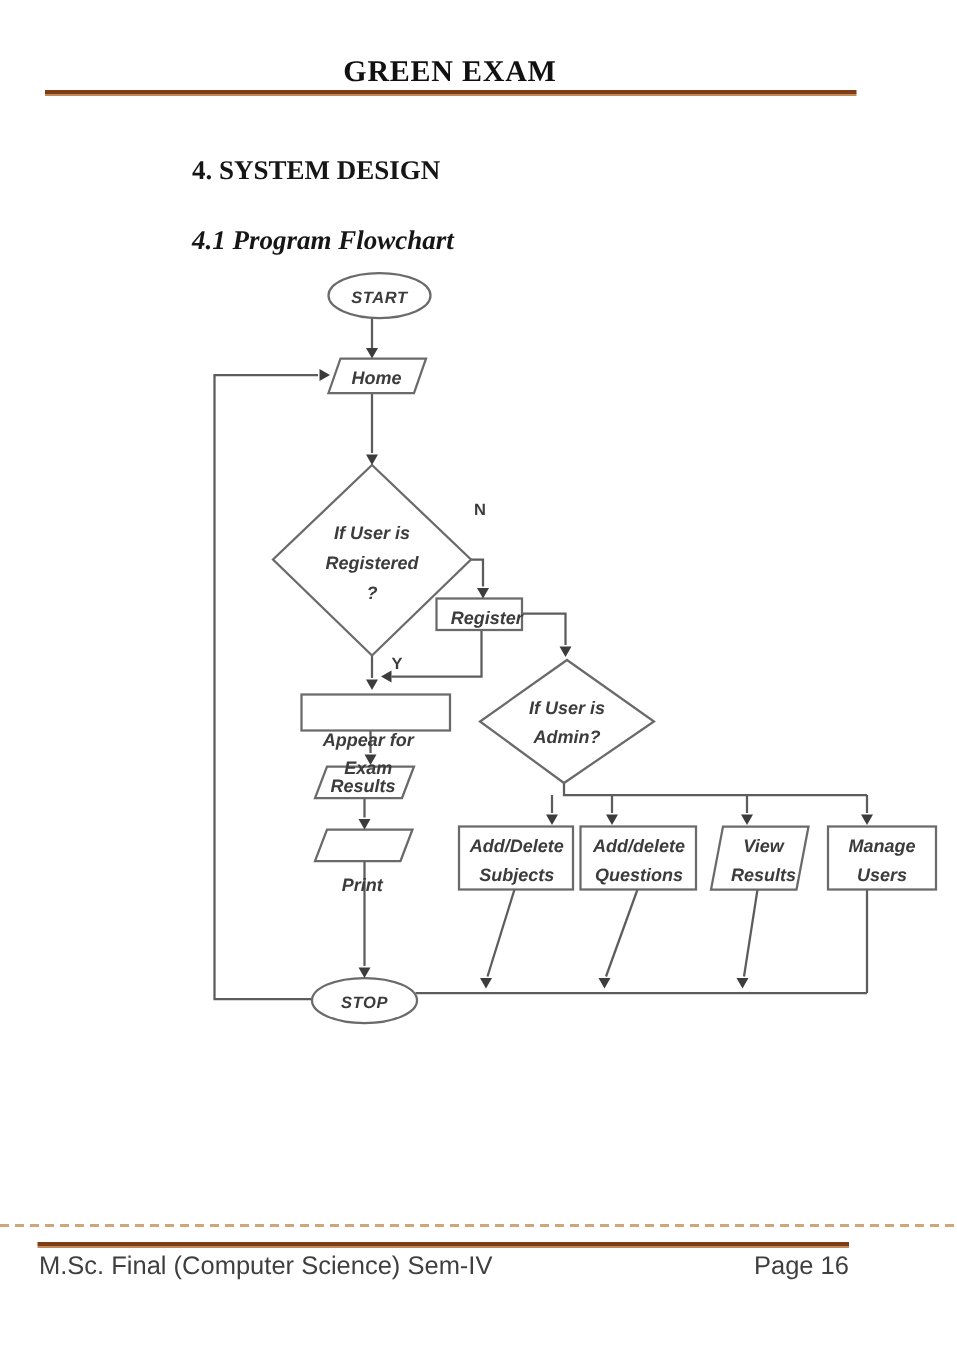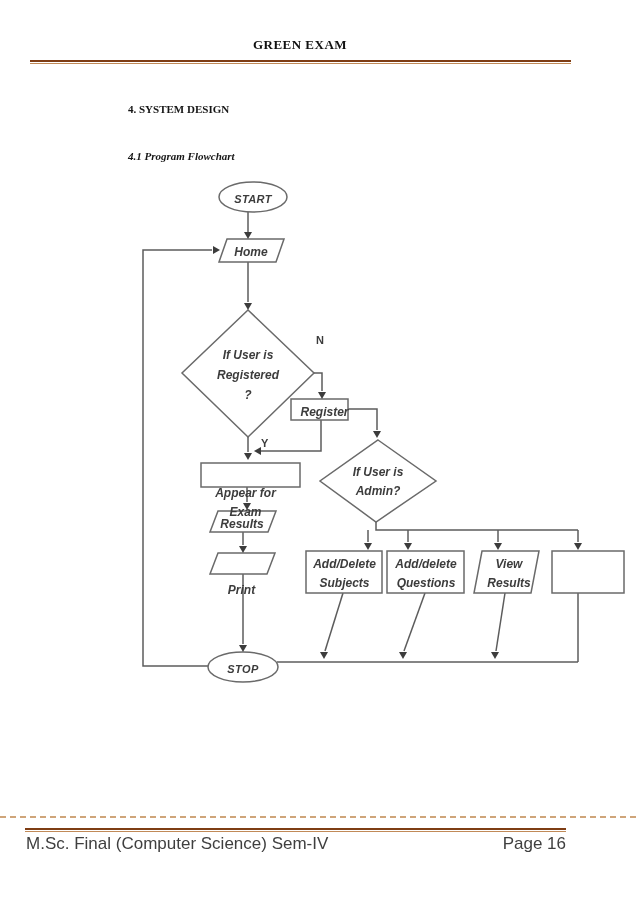--- a/index.html
+++ b/index.html
@@ -3,32 +3,32 @@
 <meta charset="utf-8">
 <style>
   html,body{margin:0;padding:0;background:#ffffff;}
   .page{
     position:relative;width:638px;height:903px;background:#ffffff;overflow:hidden;
     font-family:"Liberation Sans",sans-serif;
   }
   .abs{position:absolute;}
   .doc-title{
     left:30px;top:37px;width:540px;text-align:center;
-    font-family:"Liberation Serif",serif;font-weight:bold;font-size:13px;color:#111;
+    font-family:"Liberation Serif",serif;font-weight:bold;font-size:20px;color:#111;
     letter-spacing:0.5px;
   }
   .rule-double{height:4px;background:linear-gradient(#7e3d14 0 62%,#ffffff 62% 70%,#c18a58 70% 100%);}
   .rule-header{left:30px;top:60px;width:541px;}
   .rule-footer{left:25px;top:828px;width:541px;}
   .dotted-line{
     left:0;top:816px;width:638px;height:2px;
     background:repeating-linear-gradient(90deg,#cfa57a 0 6px,#ffffff 6px 10px);
   }
   .heading{
-    font-family:"Liberation Serif",serif;font-weight:bold;font-size:11px;color:#161616;
+    font-family:"Liberation Serif",serif;font-weight:bold;font-size:18px;color:#161616;
   }
   .h-sys{left:128px;top:103px;}
   .h-flow{left:128px;top:150px;font-style:italic;}
   .flow-svg{left:0;top:0;}
   .node-label{
     text-align:center;white-space:pre-line;color:#3c3c3c;font-size:12px;line-height:19px;
     font-weight:600;
     font-style:italic;
   }
   .terminal{font-size:11px;letter-spacing:0.4px;}
@@ -122,20 +122,22 @@
   <div class="abs node-label" style="left:210px;top:515px;width:64px;">Results</div>
   <div class="abs node-label" style="left:210px;top:557px;width:63px;margin-top:24px;">Print</div>
   <div class="abs node-label" style="left:330px;top:463px;width:96px;">If User is
 Admin?</div>
   <div class="abs node-label" style="left:307px;top:555px;width:75px;">Add/Delete
 Subjects</div>
   <div class="abs node-label" style="left:388px;top:555px;width:76px;">Add/delete
 Questions</div>
   <div class="abs node-label" style="left:478px;top:555px;width:62px;">View
 Results</div>
+  <div class="abs node-label" style="left:553px;top:555px;width:70px;">Manage
+Users</div>
   <div class="abs node-label terminal" style="left:213px;top:660px;width:60px;">STOP</div>
 
   <div class="abs dotted-line"></div>
   <div class="abs rule-double rule-footer"></div>
   <div class="abs footer-text f-left">M.Sc. Final (Computer Science) Sem-IV</div>
   <div class="abs footer-text f-right">Page 16</div>
 
 </div>
 
 </body></html>

